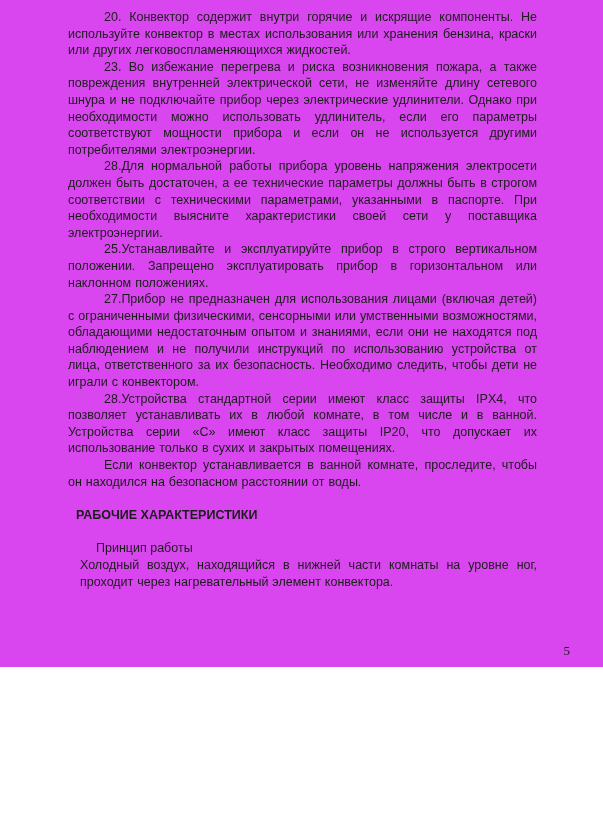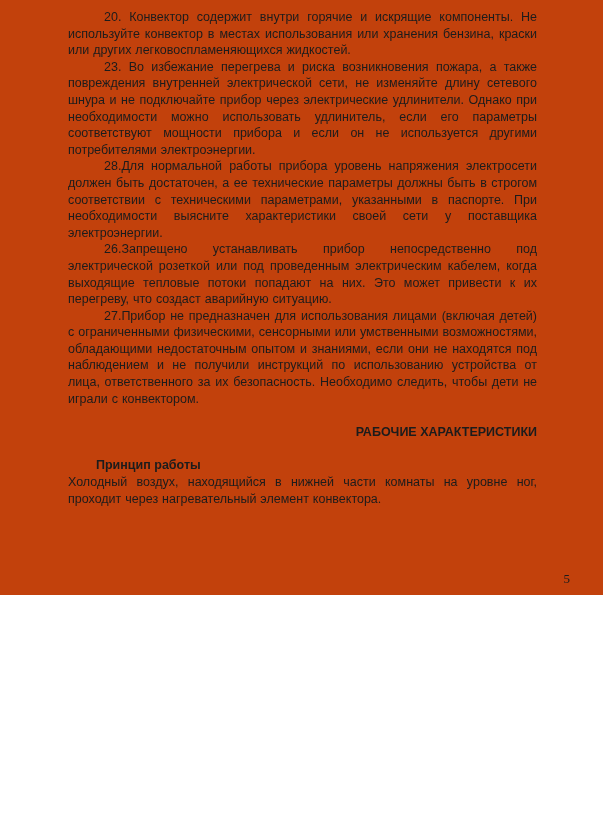--- a/index.html
+++ b/index.html
@@ -1,46 +1,46 @@
 <!DOCTYPE html>
 <html><head>
 <meta charset="utf-8">
 <style>
   html, body { margin: 0; padding: 0; background: #ffffff; }
   .page {
     position: relative;
     width: 603px;
-    height: 595px;
+    height: 667px;
     box-sizing: border-box;
-    background: #c2410c;
+    background: #d946ef;
     color: #1c1c1c;
     font-family: "Liberation Sans", sans-serif;
     font-size: 12.5px;
     line-height: 16.6px;
     padding: 9px 66px 0 68px;
     text-align: justify;
     overflow: hidden;
   }
   .page p {
     margin: 0;
     text-indent: 36px;
     word-spacing: 0.5px;
   }
-  .page p.no-indent { text-indent: 0; }
+  .page p.no-indent { text-indent: 0; margin-left: 12px; }
   .page p.justify-last { text-align-last: justify; }
   .section-heading {
     font-size: 12.5px;
     font-weight: bold;
-    text-align: right;
-    margin: 17px 0 0 0;
+    text-align: left;
+    margin: 17px 0 0 8px;
     line-height: 16.6px;
   }
   .subsection-heading {
     font-size: 12.5px;
-    font-weight: bold;
+    font-weight: normal;
     text-align: left;
     margin: 16.6px 0 0 0;
     line-height: 16.6px;
     padding-left: 28px;
   }
   .page-number {
     position: absolute;
     right: 33px;
     bottom: 7px;
     font-family: "Liberation Serif", serif;
@@ -48,22 +48,24 @@
     color: #1c1c1c;
   }
 </style>
 </head>
 <body>
 
 <div class="page">
   <p>20. Конвектор содержит внутри горячие и искрящие компоненты. Не используйте конвектор в местах использования или хранения бензина, краски или других легковоспламеняющихся жидкостей.</p>
   <p>23. Во избежание перегрева и риска возникновения пожара, а также повреждения внутренней электрической сети, не изменяйте длину сетевого шнура и не подключайте прибор через электрические удлинители. Однако при необходимости можно использовать удлинитель, если его параметры соответствуют мощности прибора и если он не используется другими потребителями электроэнергии.</p>
   <p>28.Для нормальной работы прибора уровень напряжения электросети должен быть достаточен, а ее технические параметры должны быть в строгом соответствии с техническими параметрами, указанными в паспорте. При необходимости выясните характеристики своей сети у поставщика электроэнергии.</p>
-  <p>26.Запрещено устанавливать прибор непосредственно под электрической розеткой или под проведенным электрическим кабелем, когда выходящие тепловые потоки попадают на них. Это может привести к их перегреву, что создаст аварийную ситуацию.</p>
+  <p>25.Устанавливайте и эксплуатируйте прибор в строго вертикальном положении. Запрещено эксплуатировать прибор в горизонтальном или наклонном положениях.</p>
   <p>27.Прибор не предназначен для использования лицами (включая детей) с ограниченными физическими, сенсорными или умственными возможностями, обладающими недостаточным опытом и знаниями, если они не находятся под наблюдением и не получили инструкций по использованию устройства от лица, ответственного за их безопасность. Необходимо следить, чтобы дети не играли с конвектором.</p>
+  <p>28.Устройства стандартной серии имеют класс защиты IPX4, что позволяет устанавливать их в любой комнате, в том числе и в ванной. Устройства серии «С» имеют класс защиты IP20, что допускает их использование только в сухих и закрытых помещениях.</p>
+  <p>Если конвектор устанавливается в ванной комнате, проследите, чтобы он находился на безопасном расстоянии от воды.</p>
 
   <div class="section-heading">РАБОЧИЕ ХАРАКТЕРИСТИКИ</div>
 
   <div class="subsection-heading">Принцип работы</div>
   <p class="no-indent">Холодный воздух, находящийся в нижней части комнаты на уровне ног, проходит через нагревательный элемент конвектора.</p>
 
   <div class="page-number">5</div>
 </div>
 
 </body></html>

